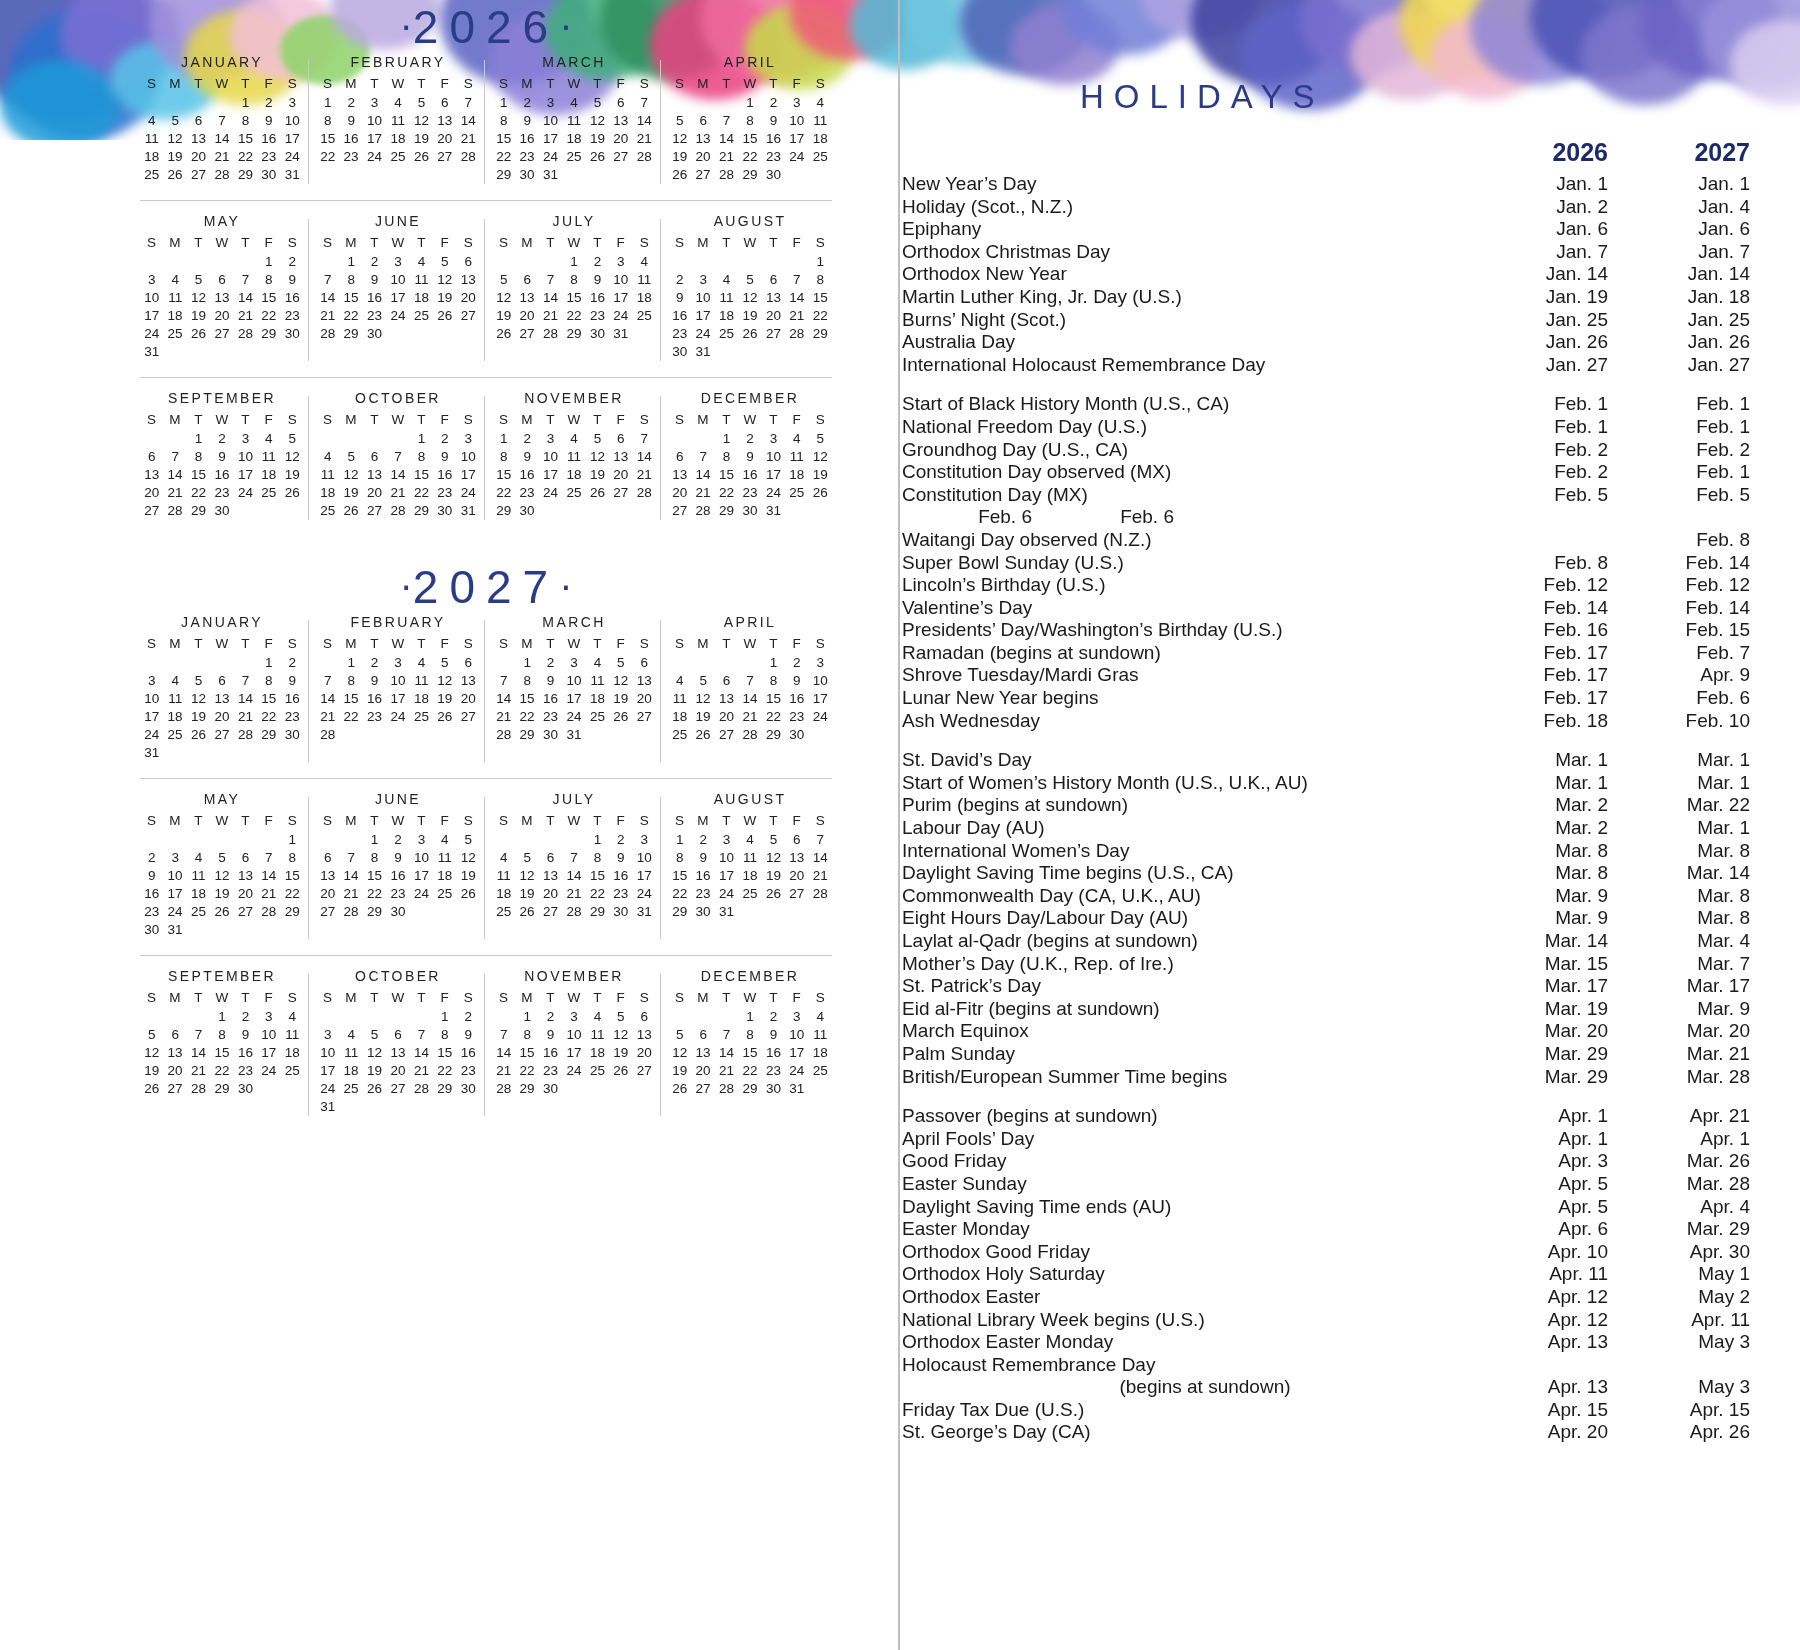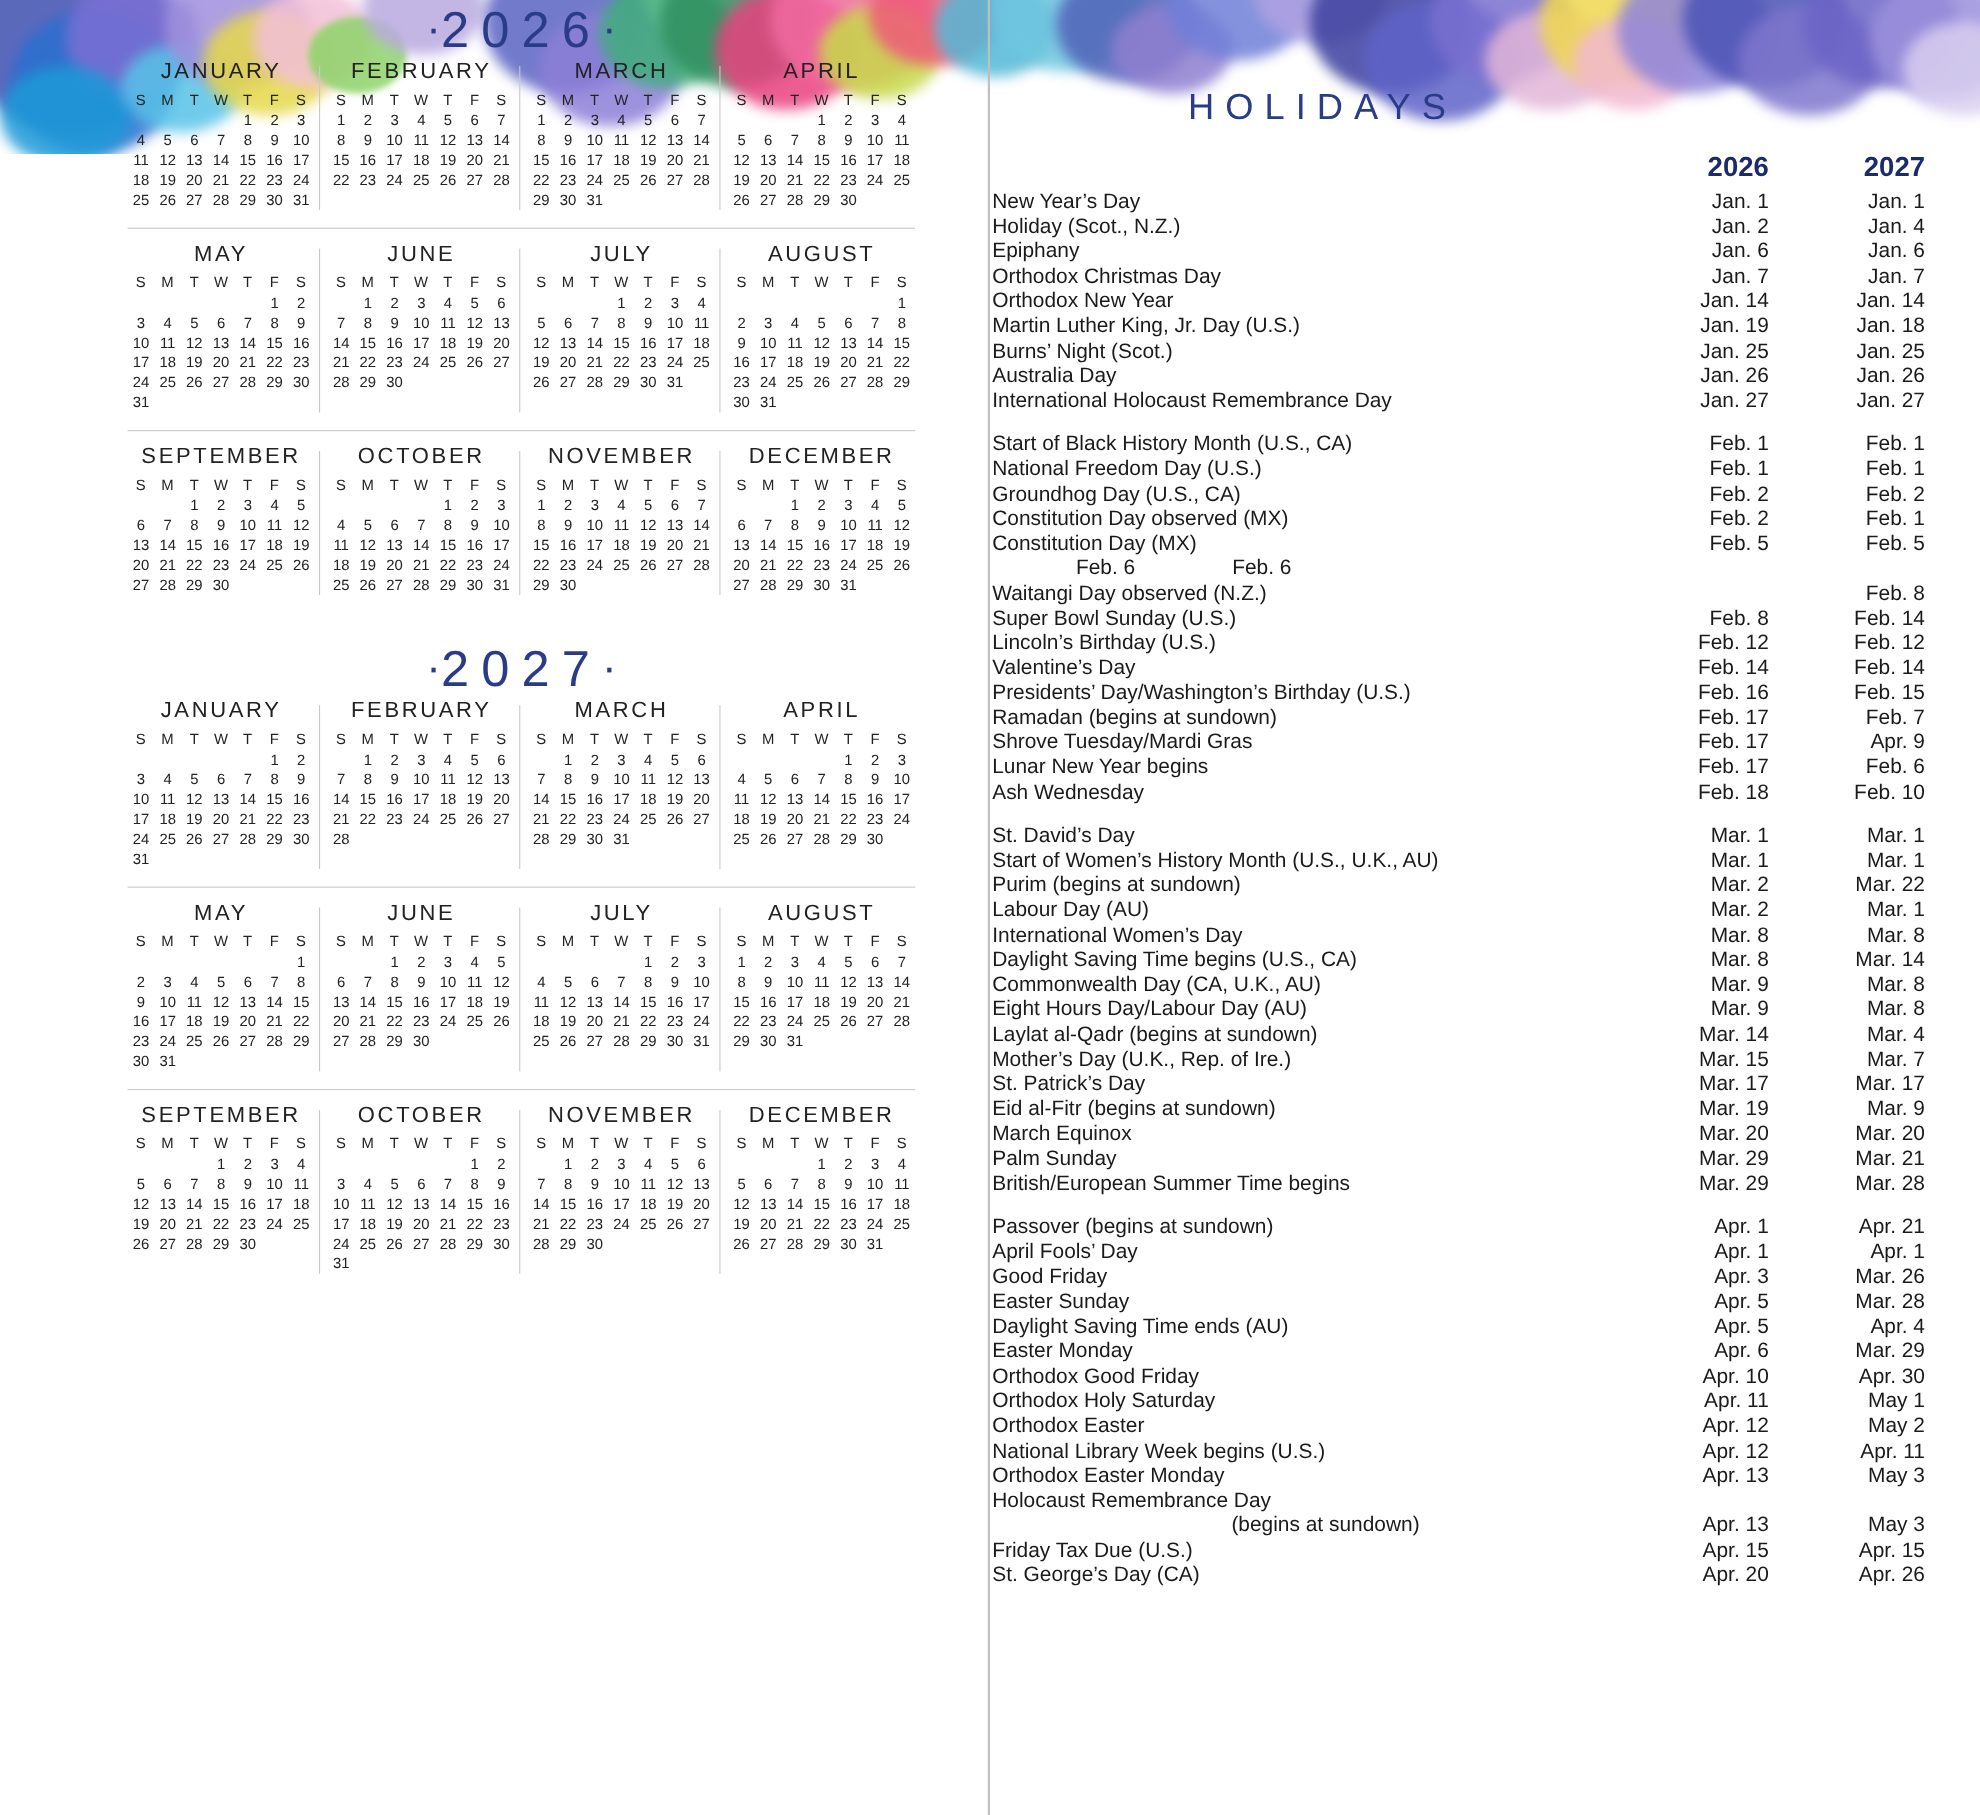--- a/index.html
+++ b/index.html
@@ -82,21 +82,21 @@
     content: "";
     position: absolute;
     left: -2px;
     top: 6px;
     bottom: 14px;
     width: 1px;
     background: #c9c9c9;
   }
   .month-name {
     text-align: center;
-    font-size: 20px;
+    font-size: 14px;
     letter-spacing: 2.4px;
     color: #222;
     margin-bottom: 6px;
   }
   .dow, .days {
     display: grid;
     grid-template-columns: repeat(7, 1fr);
     font-size: 13.5px;
     text-align: center;
     color: #222;
@@ -144,21 +144,21 @@
     line-height: 22.6px;
     color: #1a1a1a;
   }
   .hol-row .name { flex: 1 1 auto; padding-left: 0; }
   .hol-row .name.indent { padding-left: 30px; text-align: center; }
   .hol-row .y {
     width: 130px;
     text-align: right;
     padding-right: 12px;
   }
-  .left-inner { padding-left: 50px; }
+  .left-inner { padding-left: 50px; margin-left: 24px; }
 </style>
 </head>
 <body>
 
 <div class="floral-band">
     <div class="blob" style="left: -30px; top: -40px; width: 190px; height: 160px; background: rgb(63, 79, 176);"></div>
     <div class="blob" style="left: 10px; top: 10px; width: 150px; height: 130px; background: rgb(42, 111, 208);"></div>
     <div class="blob" style="left: 60px; top: -20px; width: 120px; height: 110px; background: rgb(123, 111, 212);"></div>
     <div class="blob" style="left: 0px; top: 60px; width: 120px; height: 90px; background: rgb(29, 154, 216);"></div>
     <div class="blob" style="left: 110px; top: 40px; width: 110px; height: 80px; background: rgb(88, 195, 232);"></div>

